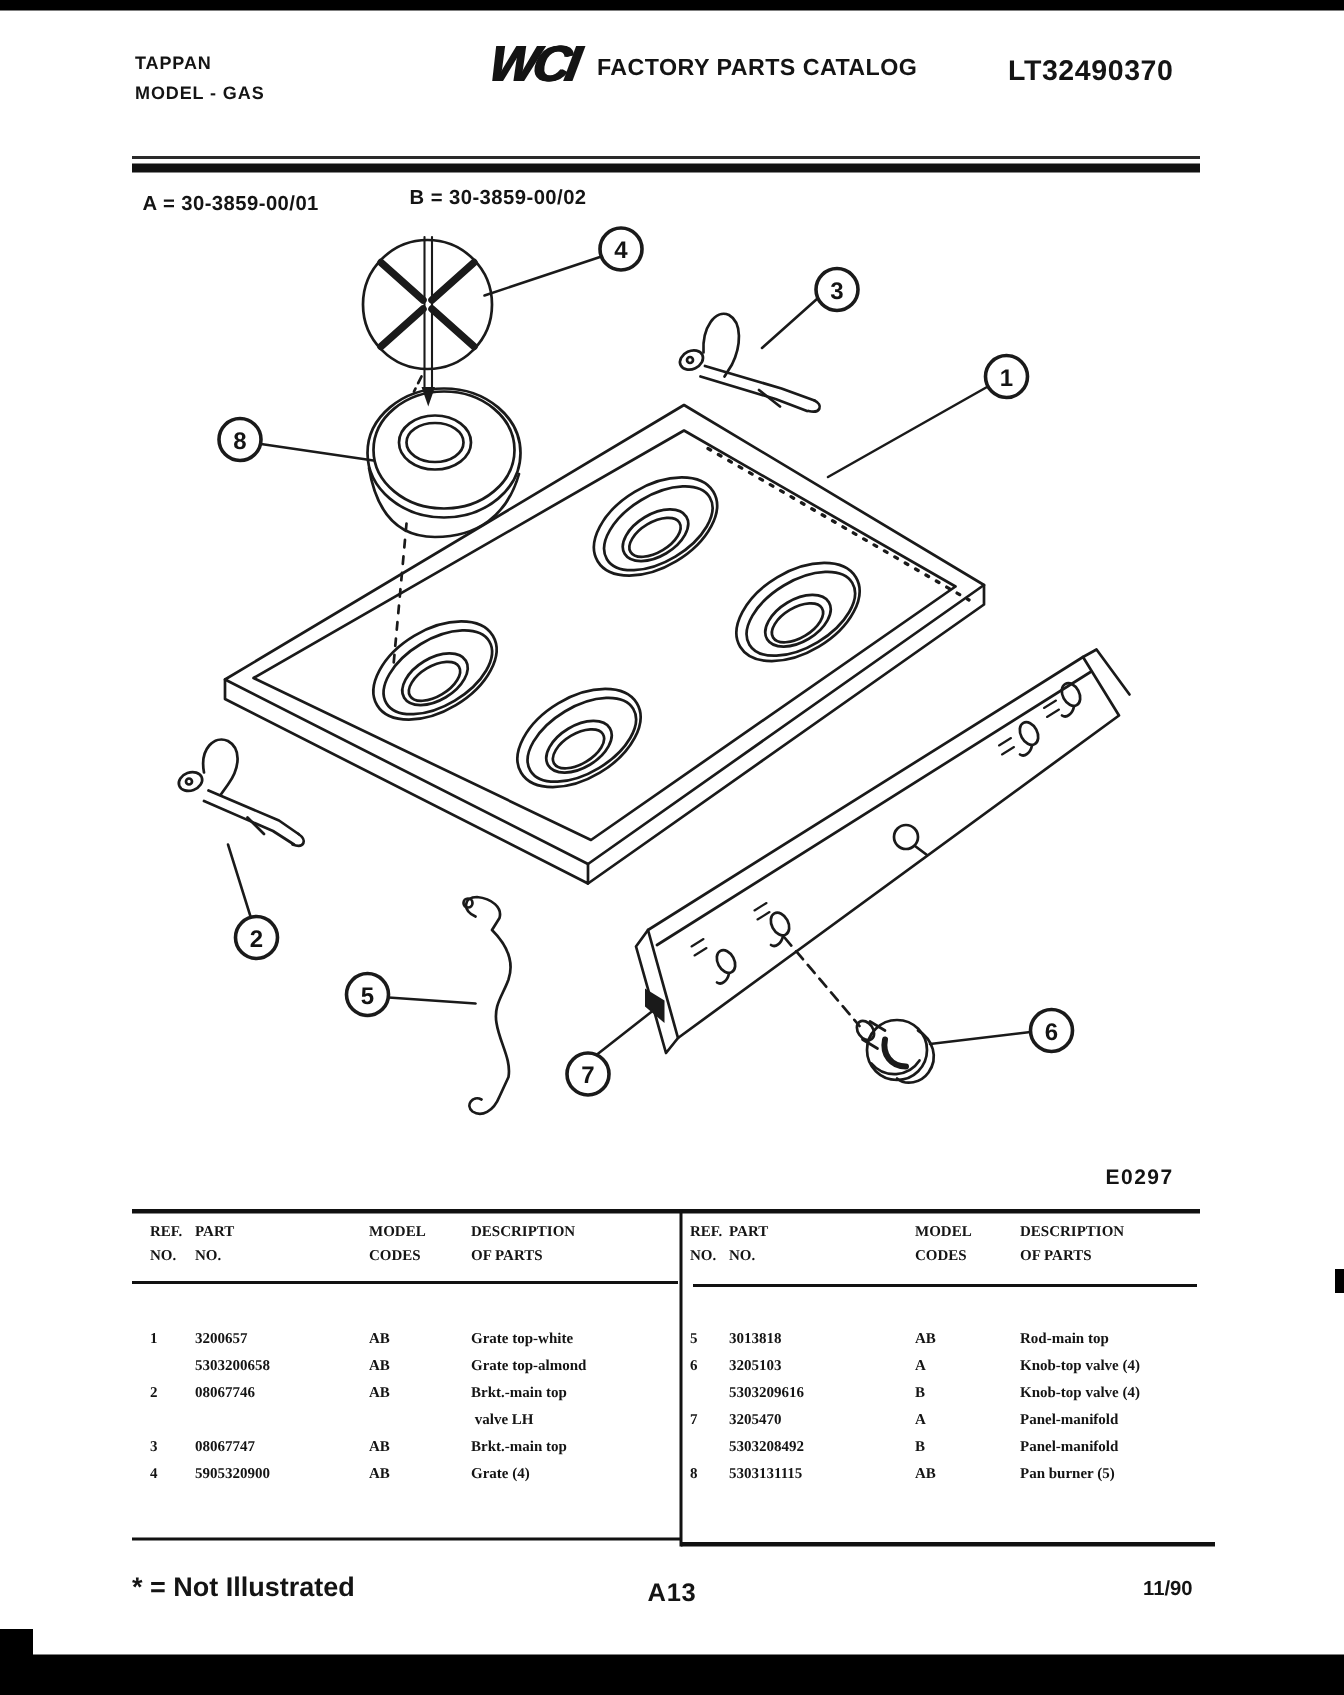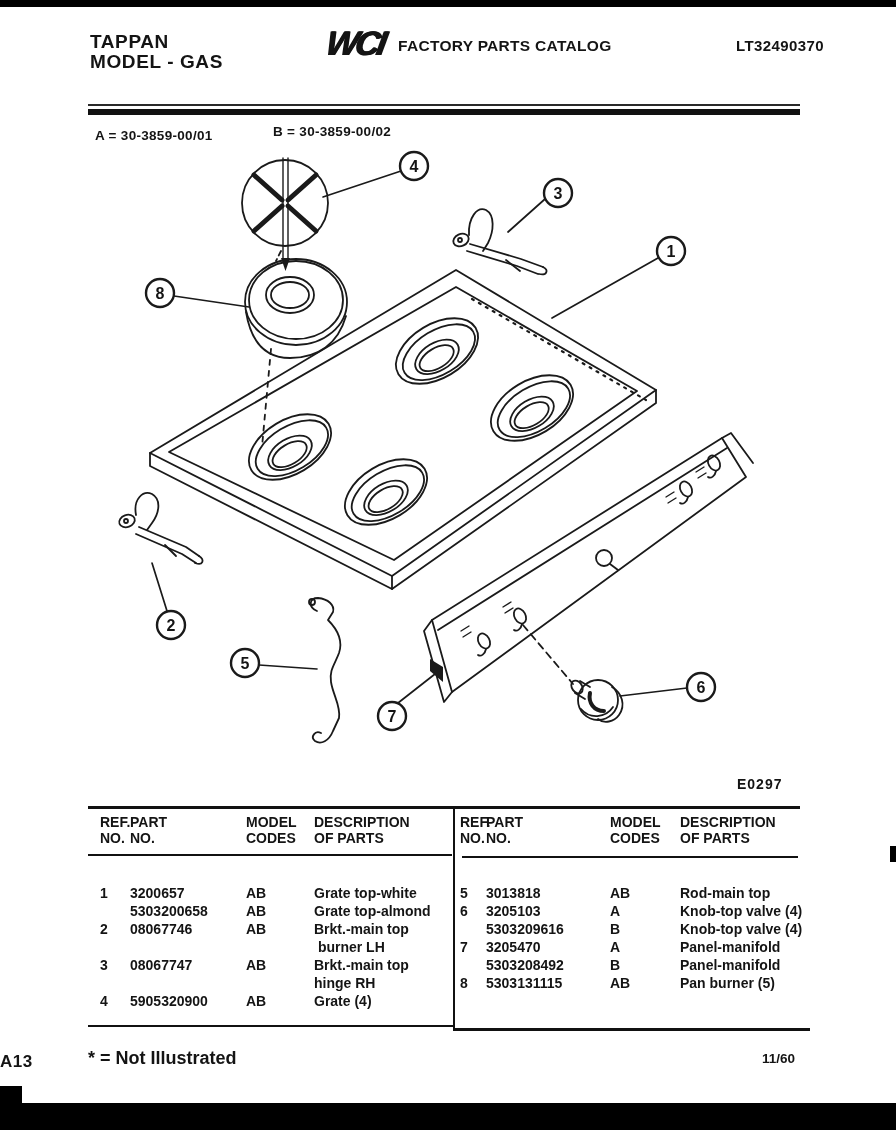--- a/index.html
+++ b/index.html
@@ -5,39 +5,39 @@
   html,body{margin:0;padding:0;}
   body{
     width:896px;height:1130px;position:relative;overflow:hidden;
     background:#fff;color:#141414;
     font-family:"Liberation Sans",sans-serif;font-weight:700;
   }
   .abs{position:absolute;}
   .bar{background:#000;}
   .rule{background:#111;}
   
-  .brand{left:90px;top:32px;font-size:19px;letter-spacing:.6px;line-height:20px;}
+  .brand{left:90px;top:32px;font-size:12px;letter-spacing:.6px;line-height:20px;}
   .wci{
     left:326px;top:24px;font-size:34px;font-style:italic;letter-spacing:-3px;
     transform:skewX(-10deg);text-shadow:1.4px 0 0 #141414,.7px 0 0 #141414;
   }
   .cat-title{left:398px;top:37px;font-size:15.5px;letter-spacing:.3px;}
-  .pub-no{left:736px;top:37px;font-size:15px;letter-spacing:.4px;}
+  .pub-no{left:672px;top:37px;font-size:19px;letter-spacing:.4px;}
   .model-a{left:95px;top:128px;font-size:13.5px;letter-spacing:.3px;}
   .model-b{left:273px;top:124px;font-size:13.5px;letter-spacing:.3px;}
   
-  .ptable{font-size:14px;line-height:18px;}
+  .ptable{font-size:10px;line-height:18px;font-family:Liberation Serif, serif;}
   .phead{display:grid;line-height:16px;}
   .prow{display:grid;min-height:18px;}
   .gleft{grid-template-columns:30px 116px 68px 1fr;}
   .gright{grid-template-columns:26px 124px 70px 1fr;}
   .prow span,.phead div{white-space:pre-wrap;overflow:visible;}
   
   .footnote{left:88px;top:1048px;font-size:18px;}
-  .pageno{left:0;right:0;top:1052px;text-align:left;font-size:17px;letter-spacing:.5px;}
+  .pageno{left:0;right:0;top:1052px;text-align:center;font-size:17px;letter-spacing:.5px;}
   .pubdate{left:762px;top:1051px;font-size:13.5px;}
   svg{position:absolute;left:0;top:0;}
   svg text{font-family:"Liberation Sans",sans-serif;font-weight:700;}
 </style>
 </head>
 <body>
 
 <div class="abs bar" style="left:0;top:0;width:896px;height:7px;"></div>
 <div class="abs bar" style="left:0;top:1103px;width:896px;height:27px;"></div>
 <div class="abs bar" style="left:0;top:1086px;width:22px;height:18px;"></div>
@@ -261,33 +261,27 @@
       <div class="prow gleft">
         <span>2</span>
         <span>08067746</span>
         <span>AB</span>
         <span>Brkt.-main top</span>
       </div>
       <div class="prow gleft">
         <span></span>
         <span></span>
         <span></span>
-        <span> burner LH</span>
+        <span> valve LH</span>
       </div>
       <div class="prow gleft">
         <span>3</span>
         <span>08067747</span>
         <span>AB</span>
         <span>Brkt.-main top</span>
-      </div>
-      <div class="prow gleft">
-        <span></span>
-        <span></span>
-        <span></span>
-        <span>hinge RH</span>
       </div>
       <div class="prow gleft">
         <span>4</span>
         <span>5905320900</span>
         <span>AB</span>
         <span>Grate (4)</span>
       </div>
     </div>
 </div>
 
@@ -334,13 +328,13 @@
         <span>8</span>
         <span>5303131115</span>
         <span>AB</span>
         <span>Pan burner (5)</span>
       </div>
     </div>
 </div>
 
 <div class="abs footnote">* = Not Illustrated</div>
 <div class="abs pageno">A13</div>
-<div class="abs pubdate">11/60</div>
+<div class="abs pubdate">11/90</div>
 
 </body></html>

